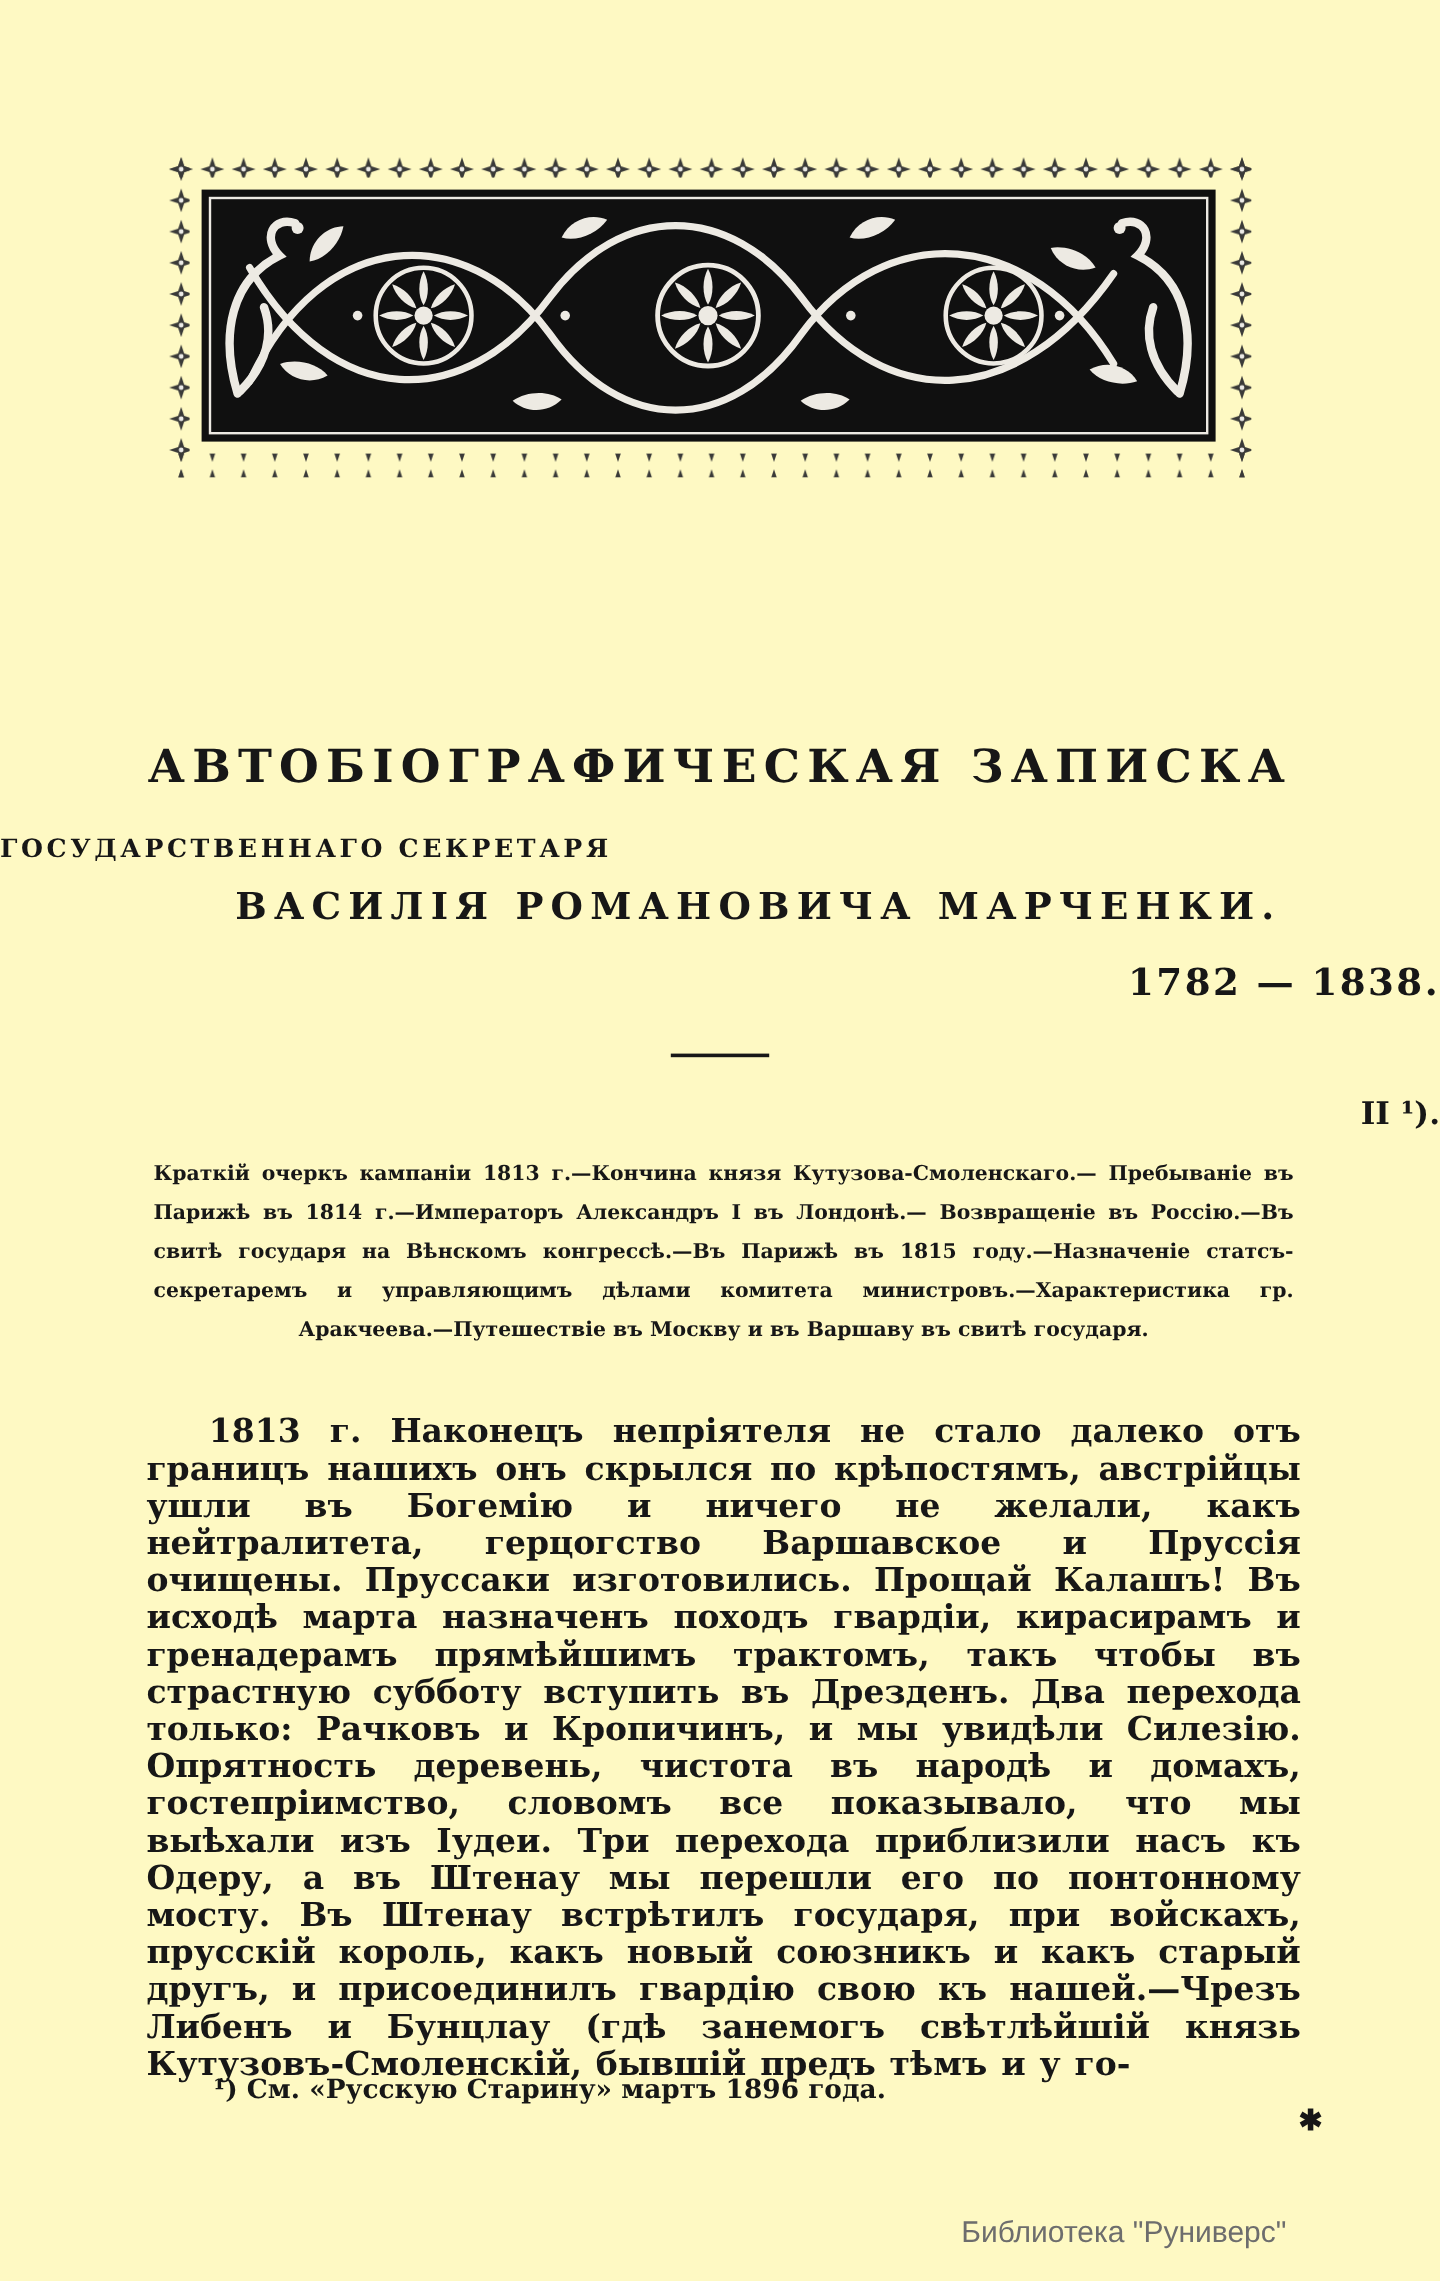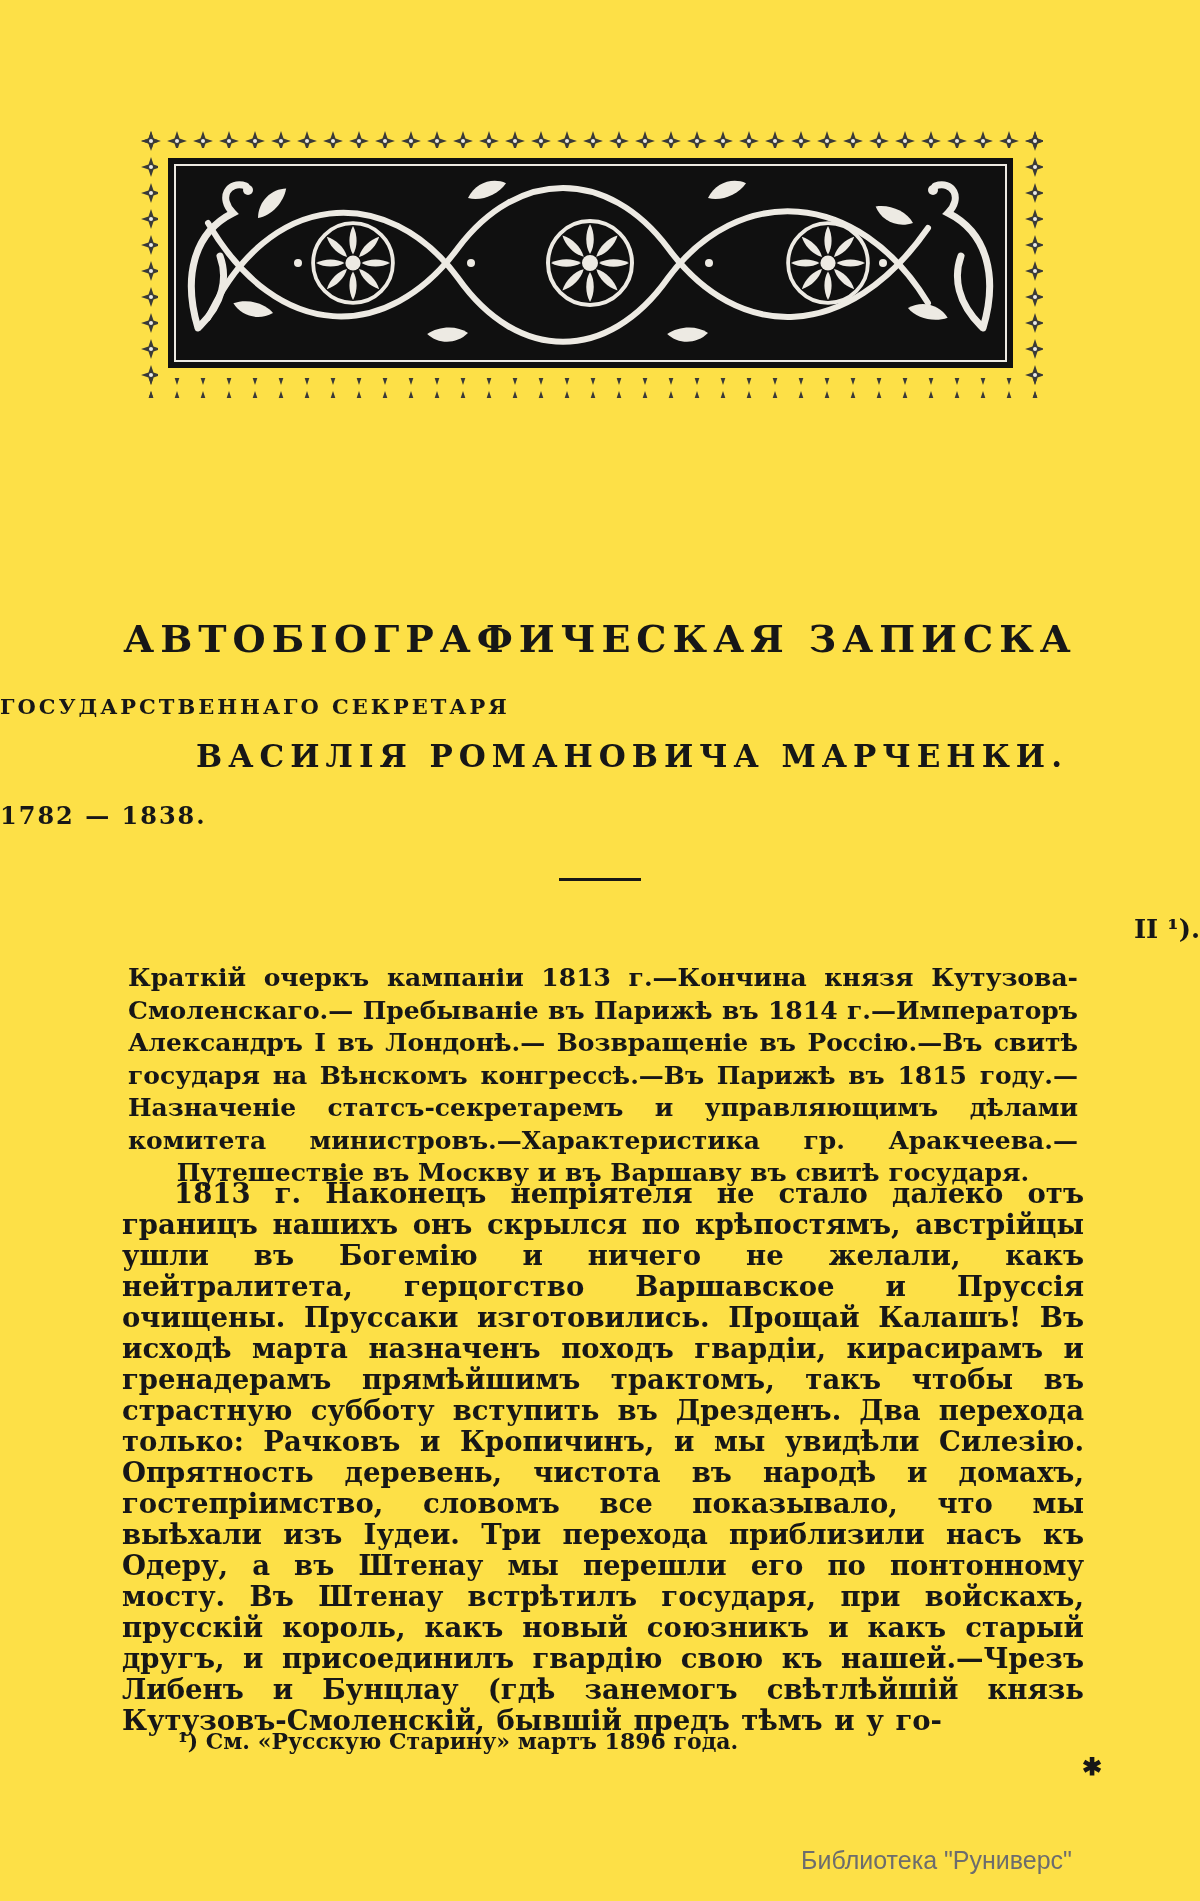--- a/index.html
+++ b/index.html
@@ -5,21 +5,21 @@
   html, body {
     margin: 0;
     padding: 0;
     background: #dededc;
   }
   .page {
     position: relative;
     width: 1200px;
     height: 1901px;
     margin: 0 auto;
-    background: #fde047;
+    background: #fef9c3;
     font-family: "DejaVu Serif", "Liberation Serif", serif;
     color: #171717;
     overflow: hidden;
   }
   .ornament {
     position: absolute;
     left: 138px;
     top: 128px;
     width: 905px;
     height: 270px;
@@ -54,22 +54,22 @@
     font-weight: 700;
     letter-spacing: 6px;
     margin: 0;
     padding-left: 32px;
   }
   .dates {
     position: absolute;
     left: 0;
     top: 801px;
     width: 100%;
-    text-align: left;
-    font-size: 24px;
+    text-align: right;
+    font-size: 31px;
     font-weight: 700;
     letter-spacing: 2px;
   }
   .rule {
     position: absolute;
     left: 50%;
     top: 878px;
     width: 82px;
     margin: 0 0 0 -41px;
     border: none;
@@ -82,21 +82,21 @@
     width: 100%;
     text-align: right;
     font-size: 26px;
     font-weight: 600;
   }
   .abstract {
     position: absolute;
     left: 128px;
     top: 962px;
     width: 950px;
-    font-size: 25px;
+    font-size: 17px;
     line-height: 32.5px;
     font-weight: 700;
     text-align: justify;
     text-align-last: center;
     margin: 0;
   }
   .body-text {
     position: absolute;
     left: 122px;
     top: 1178px;

